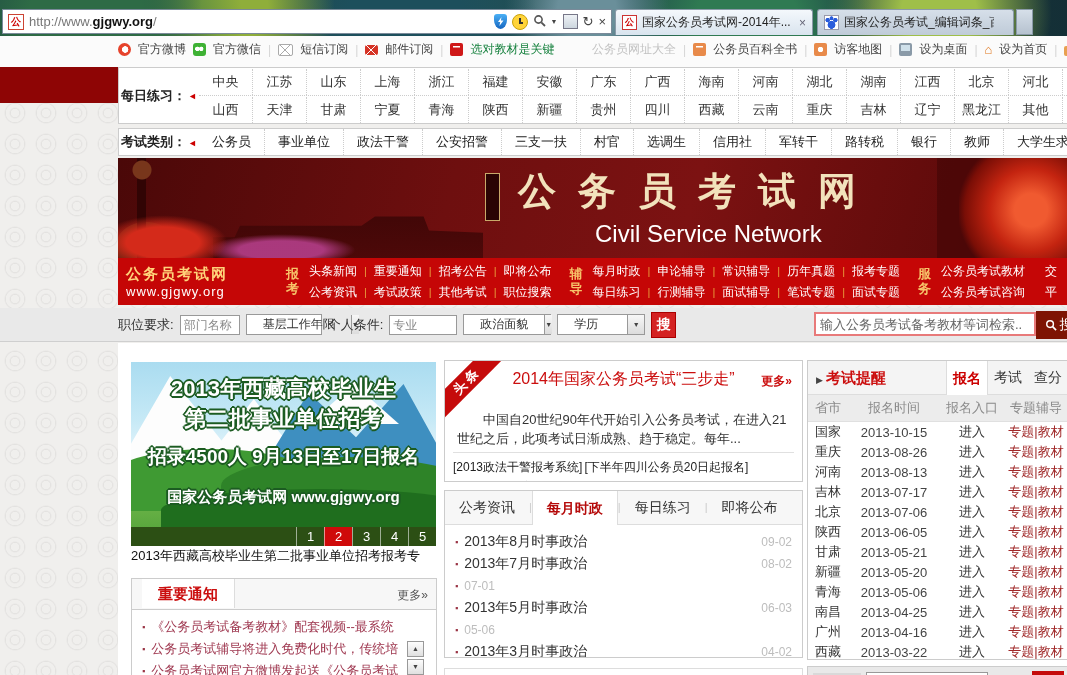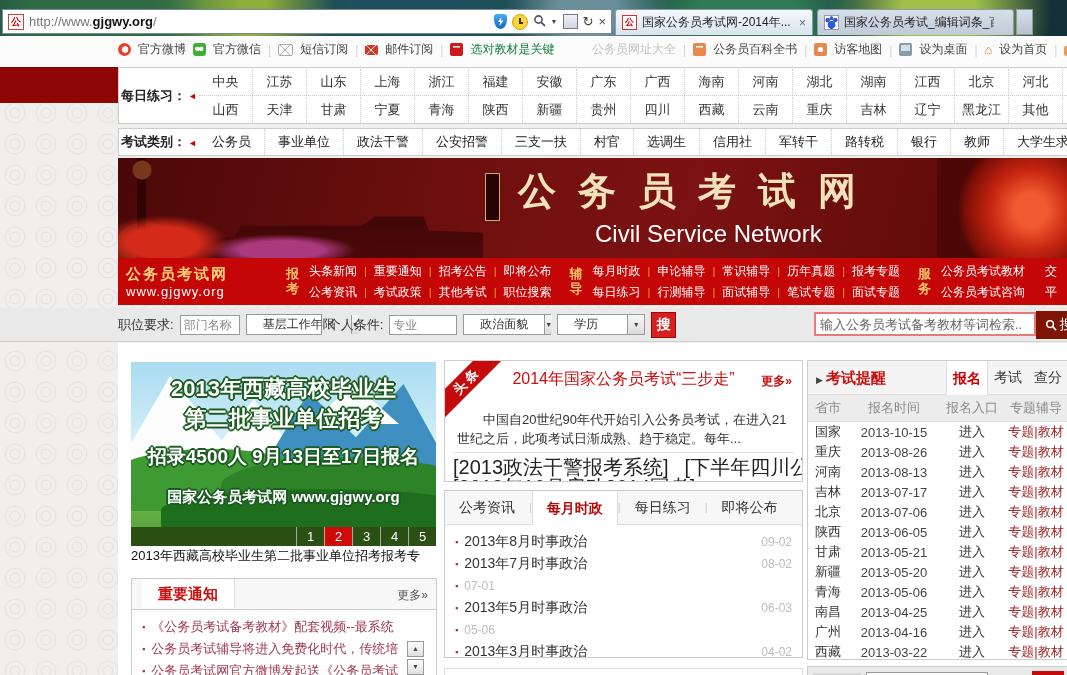--- a/index.html
+++ b/index.html
@@ -179,21 +179,21 @@
     border:1px solid #999;box-sizing:border-box;text-align:center;line-height:14px;font-size:7px;color:#444;}
   
   .headline{left:444px;top:324px;width:359px;height:122px;overflow:hidden;}
   .ribbon{position:absolute;top:10px;left:-28px;width:100px;transform:rotate(-45deg);
     background:#c50b0b;color:#fff;text-align:center;font-size:13px;font-weight:bold;
     letter-spacing:3px;line-height:20px;}
   .hl-title{text-align:center;margin-top:8px;color:#cb0e0e;font-size:16px;white-space:nowrap;}
   .hl-more{position:absolute;right:10px;top:12px;color:#cb0e0e;font-size:12px;font-weight:bold;}
   .hl-body{margin:20px 12px 0 12px;font-size:13px;color:#333;line-height:19px;text-indent:2em;}
   .hl-links{border-top:1px solid #e0e0e0;margin:4px 8px 0 8px;padding-top:4px;}
-  .hl-lrow{display:flex;gap:16px;height:20px;line-height:20px;font-size:20px;color:#222;white-space:nowrap;}
+  .hl-lrow{display:flex;gap:2px;height:20px;line-height:20px;font-size:12px;color:#222;white-space:nowrap;}
   
   .newsbox{left:444px;top:454px;width:359px;height:168px;overflow:hidden;}
   .ntabs{height:33px;background:#f7f7f7;border-bottom:1px solid #ddd;display:flex;align-items:flex-end;}
   .ntab{width:84px;text-align:center;line-height:33px;font-size:14px;color:#333;}
   .ntab.active{background:#fff;color:#b50b0b;font-weight:bold;border-left:1px solid #ddd;
     border-right:1px solid #ddd;height:34px;margin-bottom:-1px;line-height:34px;}
   .ntsep{color:#ccc;line-height:33px;font-size:11px;}
   .newslist{padding:6px 10px 0 10px;}
   .newsrow{display:flex;align-items:center;height:22px;font-size:14px;color:#333;white-space:nowrap;}
   .newsrow .ti{flex:1;overflow:hidden;}

